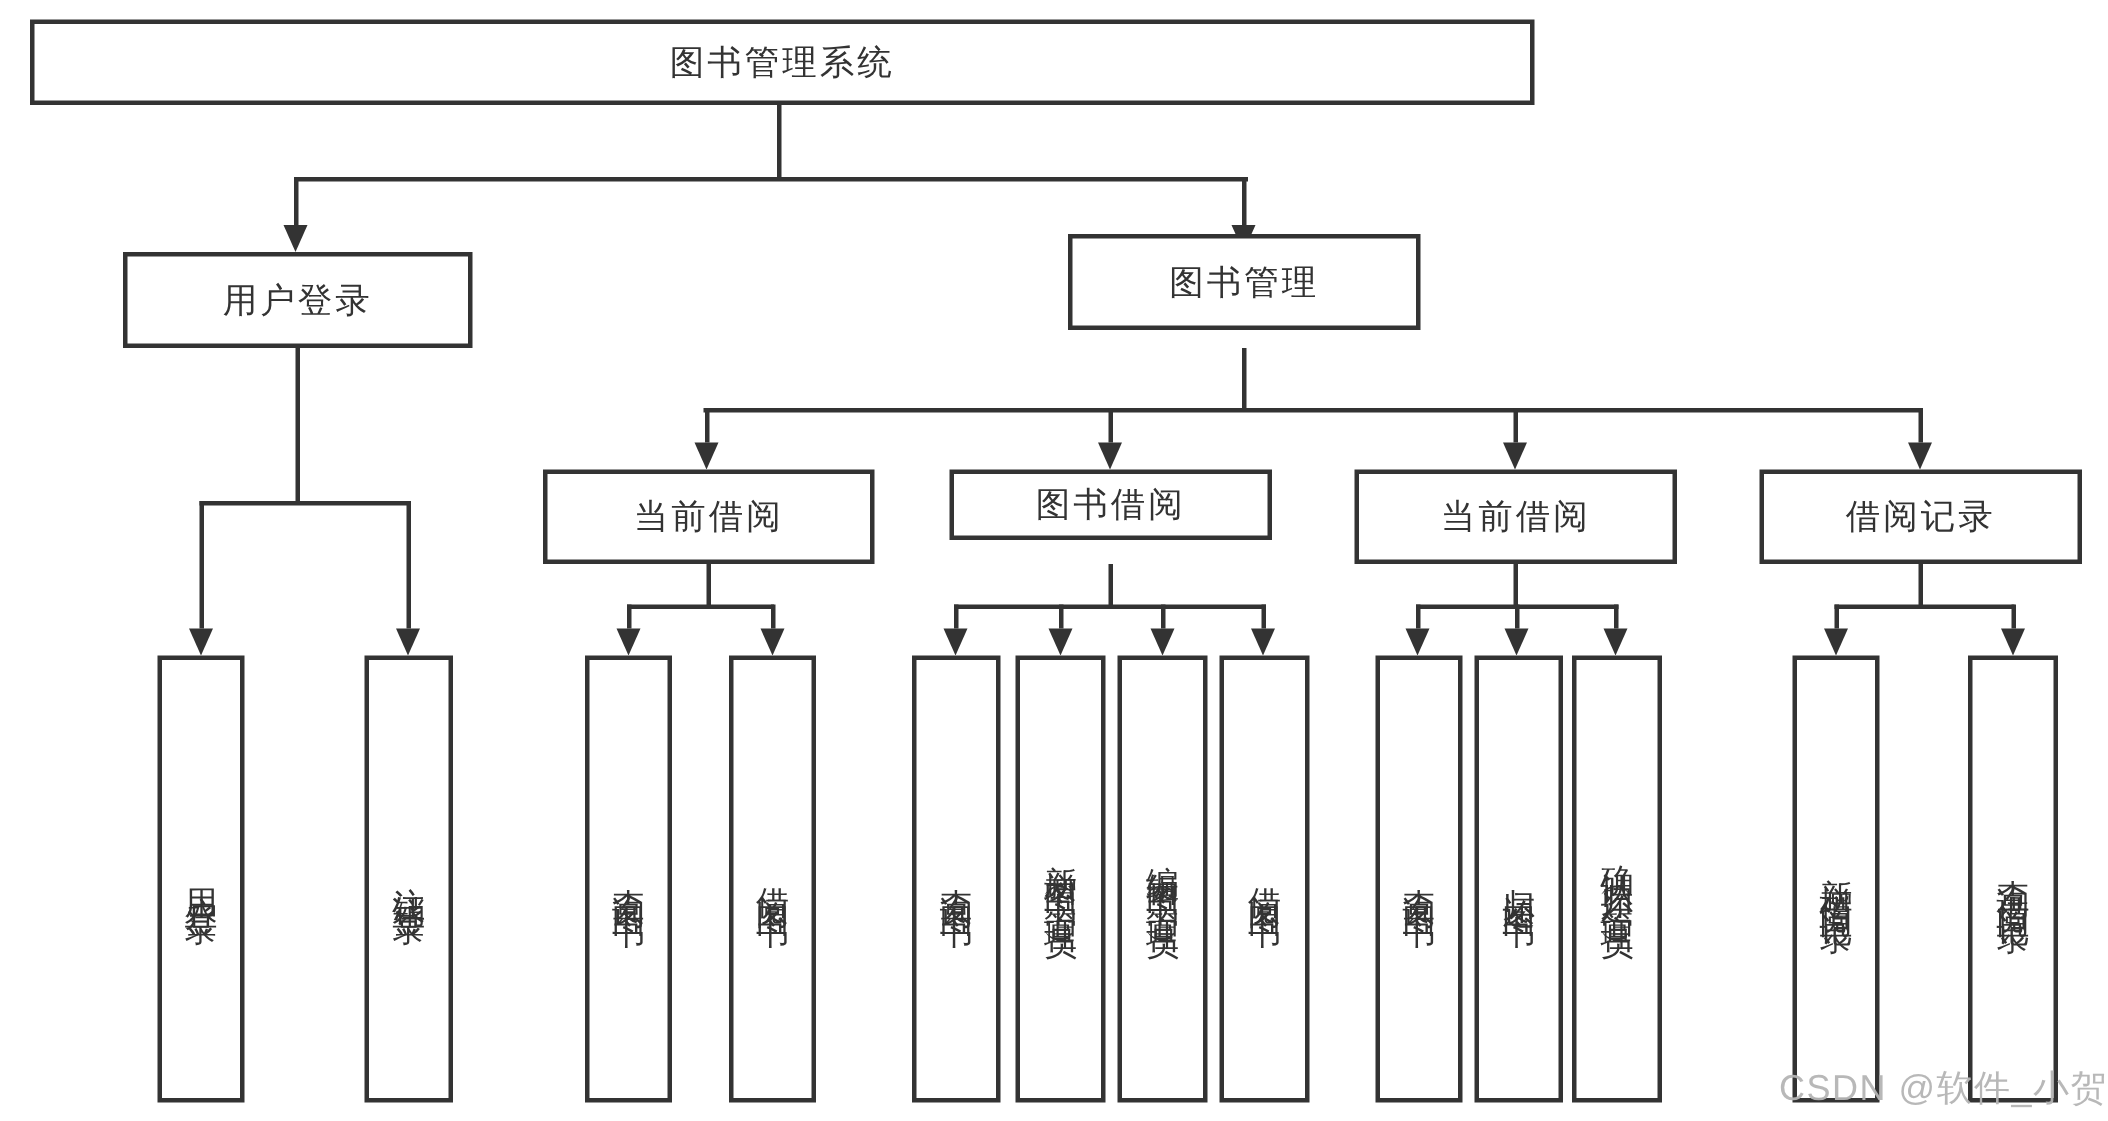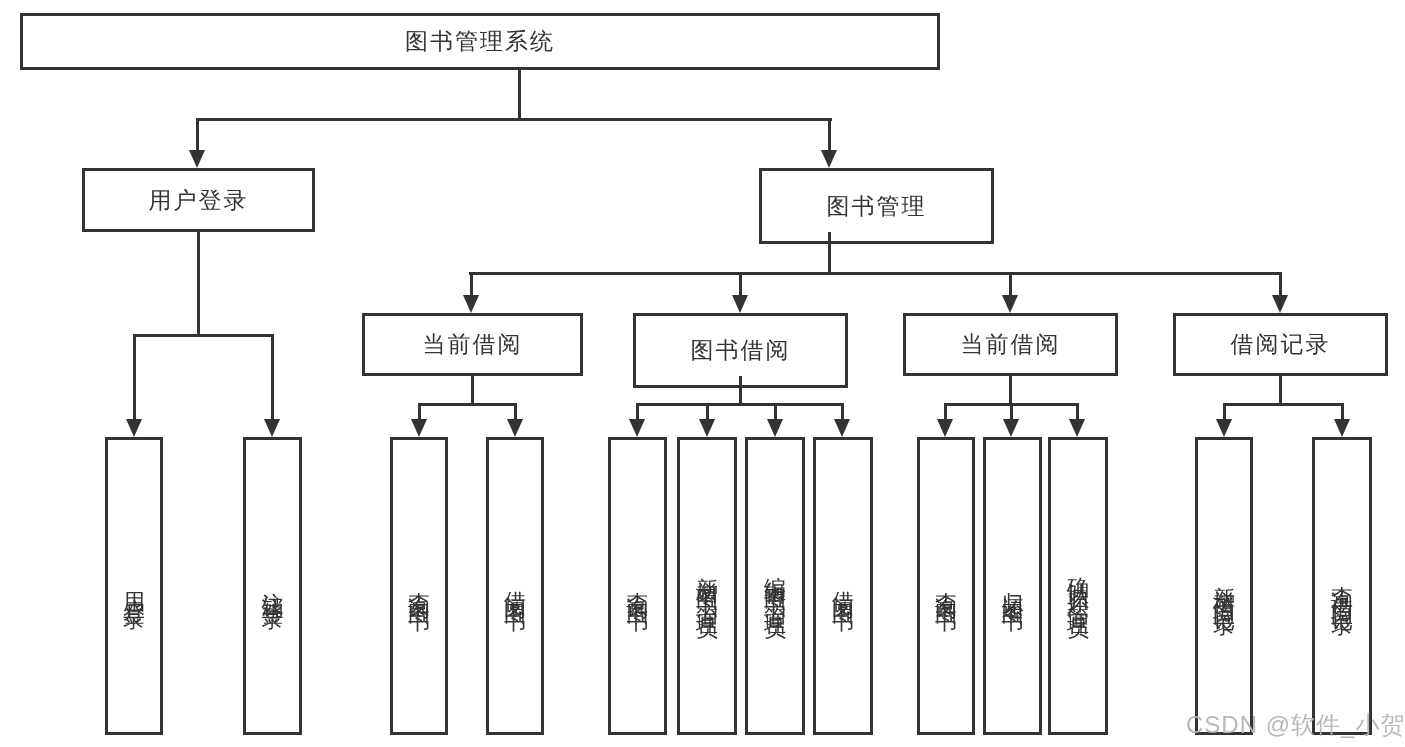--- a/index.html
+++ b/index.html
@@ -73,35 +73,35 @@
     opacity: 0.95;
     white-space: nowrap;
     z-index: 5;
   }
 </style>
 </head>
 <body>
 
 <div class="stage">
 
-  <div class="box" style="left:20px; top:13px; width:920px; height:57px;">
+  <div class="box" style="left:20px; top:13px; width:1003px; height:57px;">
     <span>图书管理系统</span>
   </div>
 
   <div class="vl" style="left:518px; top:70px; height:50px;"></div>
   <div class="hl" style="left:196px; top:118px; width:636px;"></div>
   <div class="vl" style="left:196px; top:118px; height:34px;"></div>
   <div class="ah" style="left:189px; top:150px;"></div>
   <div class="vl" style="left:828px; top:118px; height:34px;"></div>
   <div class="ah" style="left:821px; top:150px;"></div>
 
   <div class="box" style="left:82px; top:168px; width:233px; height:64px;">
     <span>用户登录</span>
   </div>
-  <div class="box" style="left:712px; top:168px; width:235px; height:76px;margin-left:47px;">
+  <div class="box" style="left:712px; top:156px; width:235px; height:64px;">
     <span>图书管理</span>
   </div>
 
   <div class="vl" style="left:197px; top:232px; height:104px;"></div>
   <div class="hl" style="left:133px; top:334px; width:141px;"></div>
   <div class="vl" style="left:133px; top:334px; height:85px;"></div>
   <div class="ah" style="left:126px; top:419px;"></div>
   <div class="vl" style="left:271px; top:334px; height:85px;"></div>
   <div class="ah" style="left:264px; top:419px;"></div>
 
@@ -112,21 +112,21 @@
   <div class="vl" style="left:739px; top:272px; height:23px;"></div>
   <div class="ah" style="left:732px; top:295px;"></div>
   <div class="vl" style="left:1009px; top:272px; height:23px;"></div>
   <div class="ah" style="left:1002px; top:295px;"></div>
   <div class="vl" style="left:1279px; top:272px; height:23px;"></div>
   <div class="ah" style="left:1272px; top:295px;"></div>
 
   <div class="box" style="left:362px; top:313px; width:221px; height:63px;">
     <span>当前借阅</span>
   </div>
-  <div class="box" style="left:633px; top:313px; width:215px; height:75px;">
+  <div class="box" style="left:633px; top:313px; width:215px; height:47px;">
     <span>图书借阅</span>
   </div>
   <div class="box" style="left:1173px; top:313px; width:215px; height:63px;">
     <span>借阅记录</span>
   </div>
   <div class="box" style="left:903px; top:313px; width:215px; height:63px;">
     <span>当前借阅</span>
   </div>
 
   <div class="vl" style="left:471px; top:376px; height:29px;"></div>

